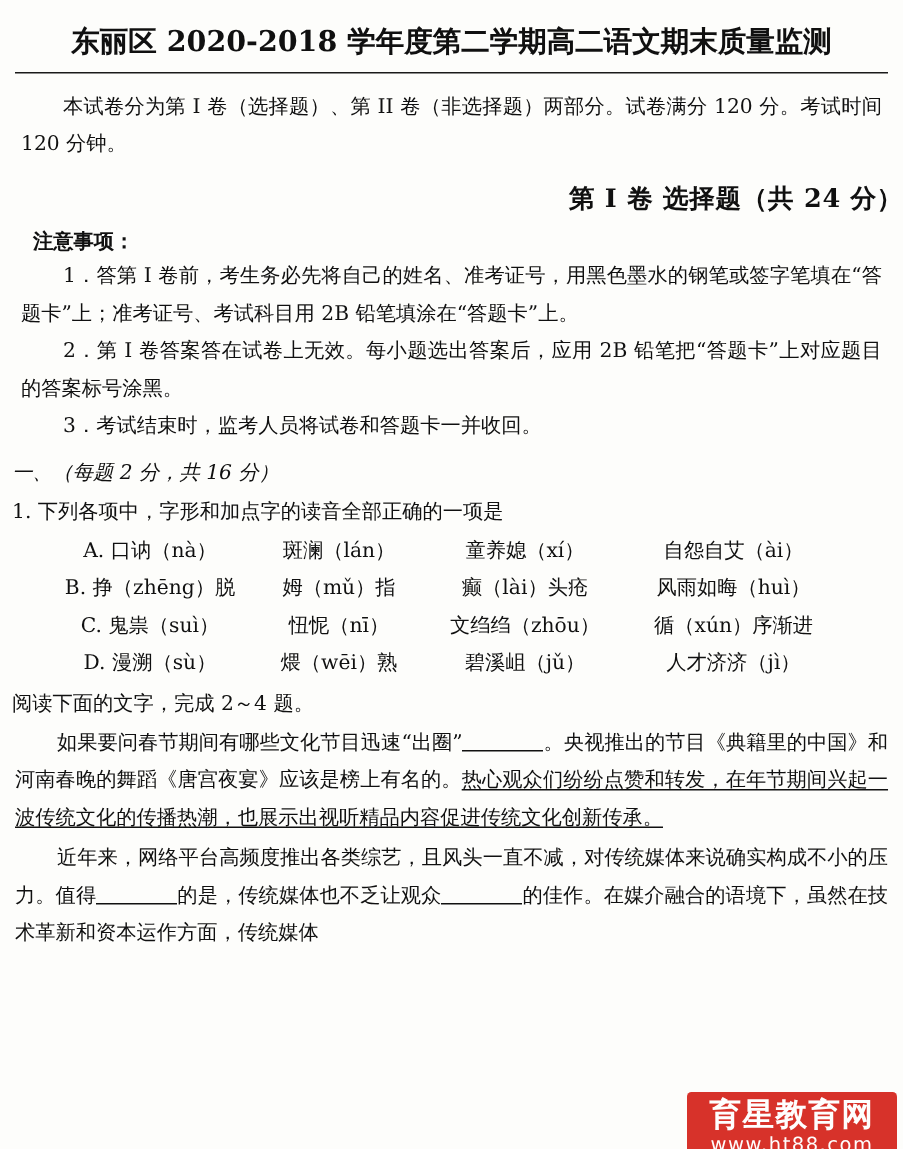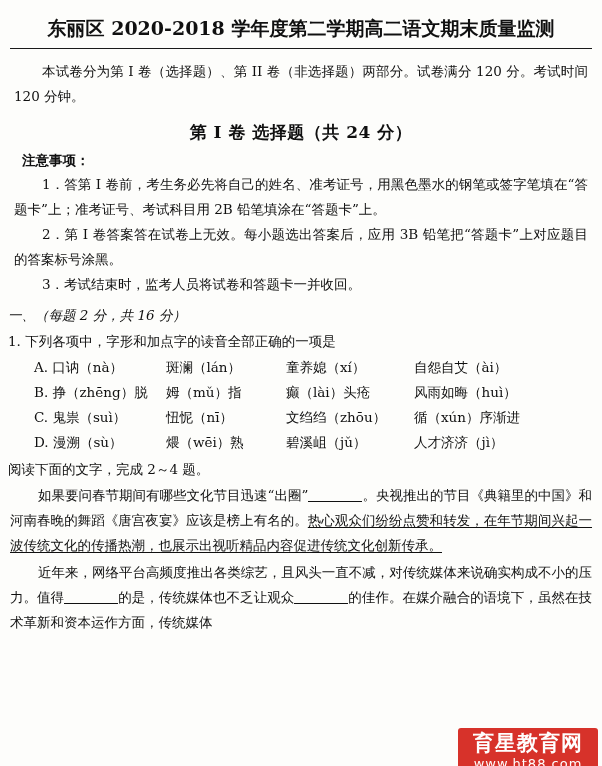--- a/index.html
+++ b/index.html
@@ -39,21 +39,21 @@
   .body-text {
     font-size: 13.5px;
     line-height: 25px;
     margin: 0 14px;
     text-align: justify;
   }
   .indent2 {
     text-indent: 28px;
   }
   .section-head {
-    text-align: center;
+    text-align: right;
     font-size: 17px;
     font-weight: bold;
     margin: 12px 0 8px 0;
     letter-spacing: 0.5px;
   }
   .notice-label {
     font-size: 13.5px;
     font-weight: bold;
     margin: 4px 14px 2px 22px;
   }
@@ -70,20 +70,21 @@
     margin: 6px 8px 0 8px;
     font-style: italic;
   }
   .q-line {
     font-size: 13.5px;
     line-height: 24px;
     margin: 2px 8px 0 8px;
   }
   .opts {
     margin: 2px 8px 0 8px;
+    text-align: center;
   }
   .opt-row {
     display: flex;
     font-size: 13.5px;
     line-height: 25px;
     white-space: nowrap;
   }
   .opt-row > span {
     display: inline-block;
   }
@@ -145,21 +146,21 @@
   <div class="title">东丽区 2020-2018 学年度第二学期高二语文期末质量监测</div>
   <hr class="rule">
 
   <p class="body-text indent2">本试卷分为第 I 卷（选择题）、第 II 卷（非选择题）两部分。试卷满分 120 分。考试时间 120 分钟。</p>
 
   <div class="section-head">第 I 卷 选择题（共 24 分）</div>
 
   <div class="notice-label">注意事项：</div>
 
   <p class="item">1．答第 I 卷前，考生务必先将自己的姓名、准考证号，用黑色墨水的钢笔或签字笔填在“答题卡”上；准考证号、考试科目用 2B 铅笔填涂在“答题卡”上。</p>
-  <p class="item">2．第 I 卷答案答在试卷上无效。每小题选出答案后，应用 3B 铅笔把“答题卡”上对应题目的答案标号涂黑。</p>
+  <p class="item">2．第 I 卷答案答在试卷上无效。每小题选出答案后，应用 2B 铅笔把“答题卡”上对应题目的答案标号涂黑。</p>
   <p class="item">3．考试结束时，监考人员将试卷和答题卡一并收回。</p>
 
   <div class="q-head">一、（每题 2 分，共 16 分）</div>
 
   <div class="q-line">1. 下列各项中，字形和加点字的读音全部正确的一项是</div>
 
   <div class="opts">
     <div class="opt-row">
       <span class="c1">A. 口讷（nà）</span>
       <span class="c2">斑澜（lán）</span>

